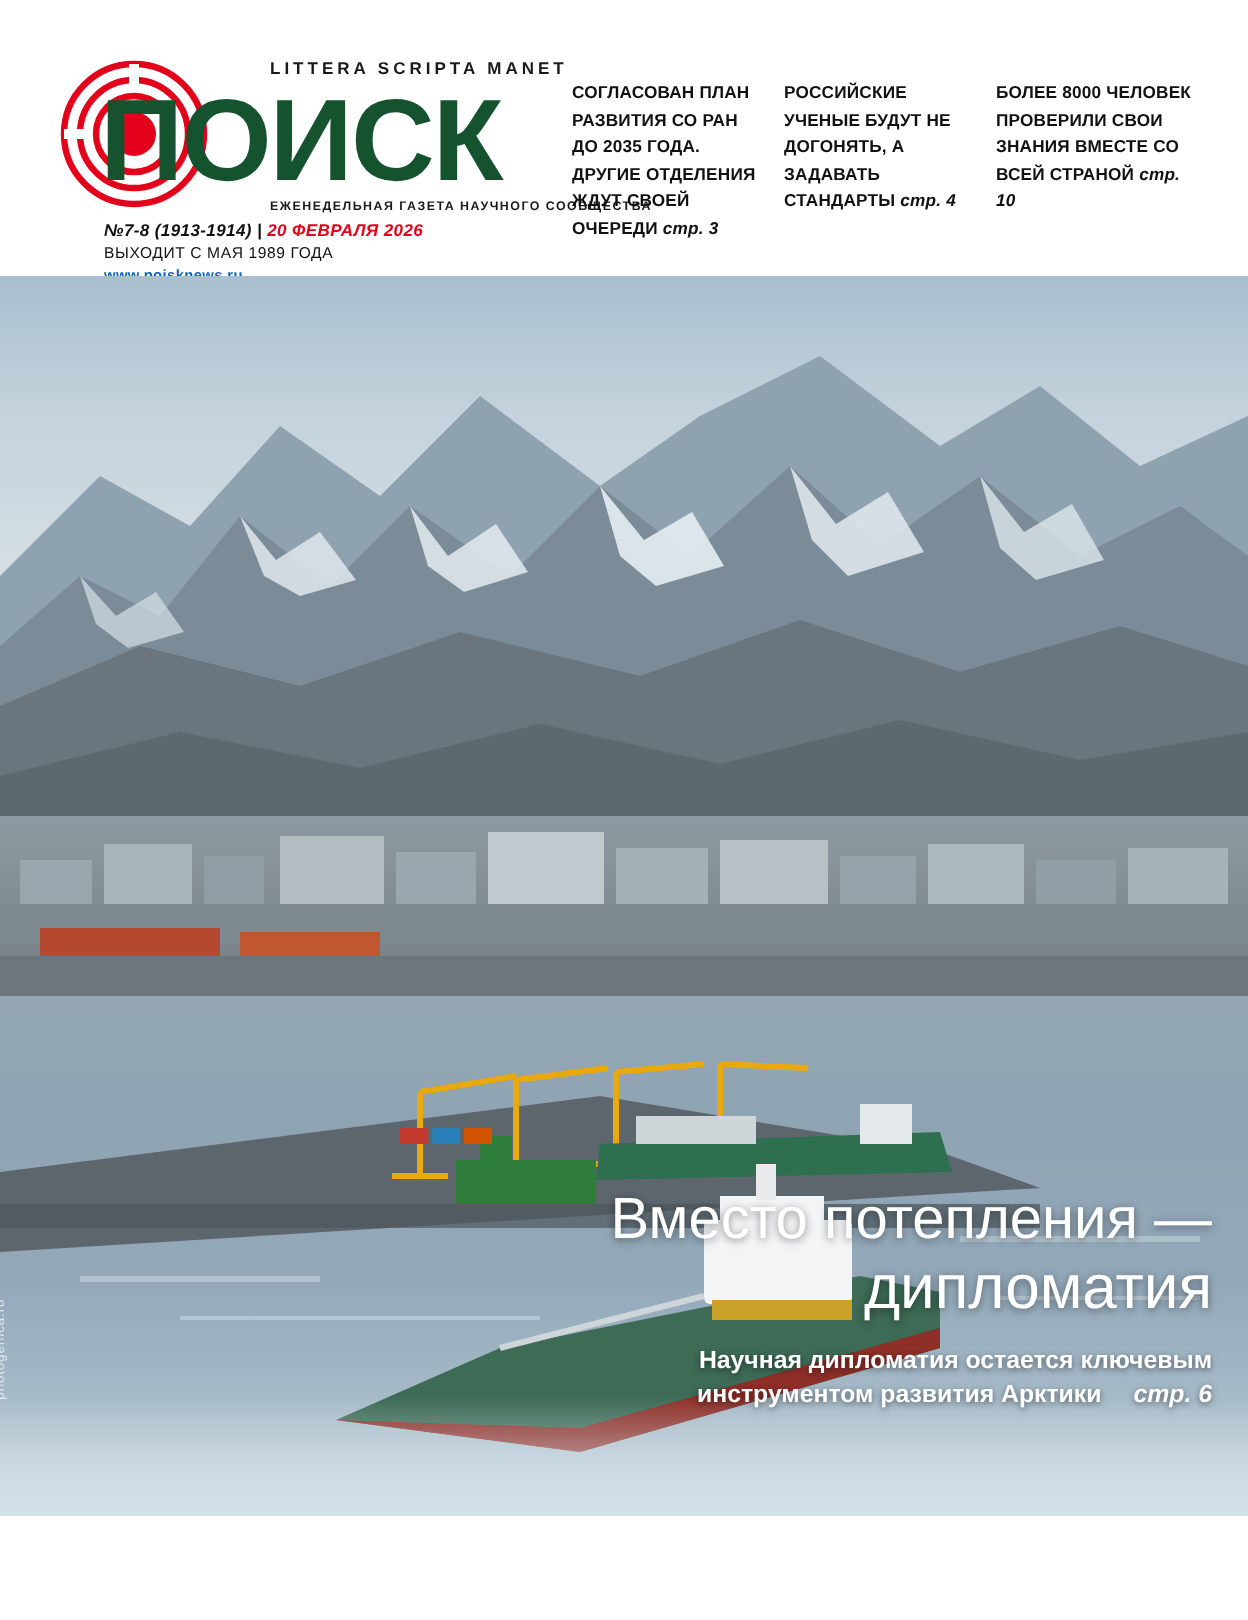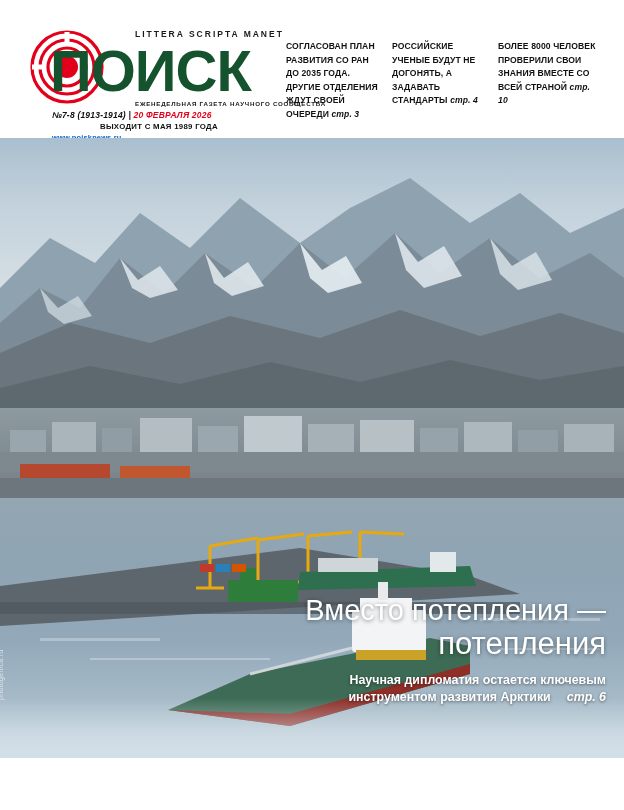--- a/index.html
+++ b/index.html
@@ -82,25 +82,24 @@
     letter-spacing: 0.2px;
     white-space: nowrap;
     font-style: italic;
   }
   .issue-line .red { color: #e2001a; }
   .since-line {
     position: absolute;
     left: 52px;
     top: 122px;
     font-size: 7.8px;
-    font-weight: bold;
+    font-weight: normal;
     color: #111111;
     letter-spacing: 0.3px;
     white-space: nowrap;
-    margin-left: 48px;
   }
   .site-line {
     position: absolute;
     left: 52px;
     top: 133px;
     font-size: 7.4px;
     font-weight: bold;
     color: #0a62c4;
     letter-spacing: 0.2px;
     white-space: nowrap;
@@ -354,21 +353,21 @@
       </svg>
     </div>
 
     <div class="ice"></div>
 
     <div class="photo-credit">photogenica.ru</div>
 
     <div class="cover-text">
       <h1 class="cover-title">
         <span>Вместо потепления —</span>
-        <span class="l2">потепления</span>
+        <span class="l2">дипломатия</span>
       </h1>
       <p class="cover-sub">
         <span>Научная дипломатия остается ключевым</span><br>
         <span>инструментом развития Арктики</span><span class="page-ref">стр. 6</span>
       </p>
     </div>
   </div>
 
   <div class="bottom-strip"></div>
 </div>

